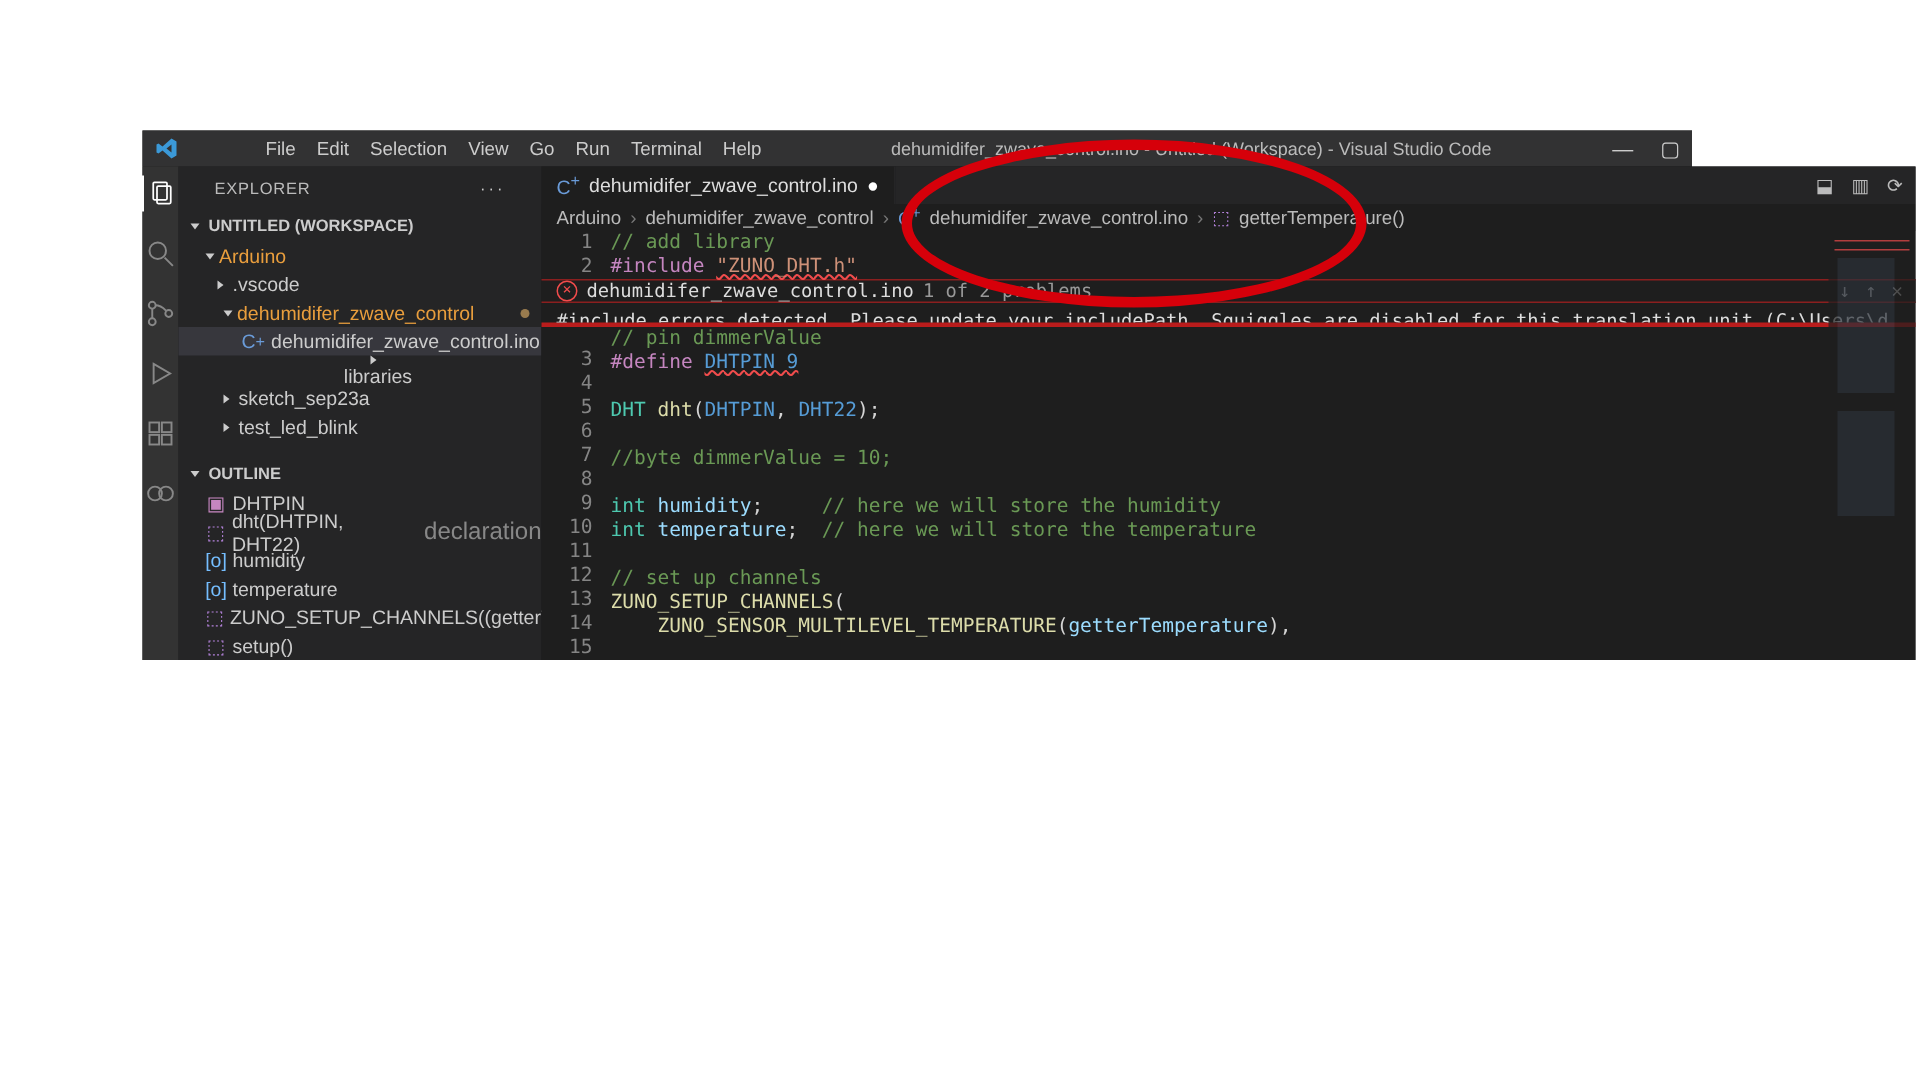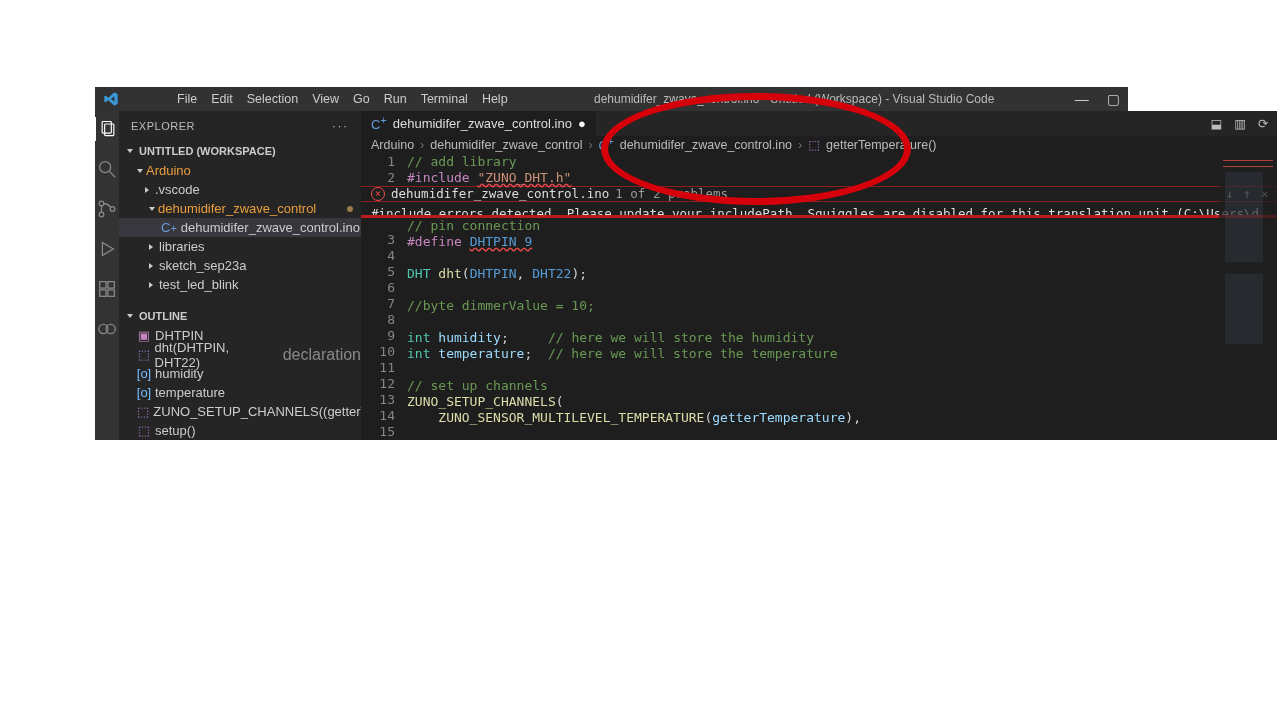--- a/index.html
+++ b/index.html
@@ -15,21 +15,21 @@
   .winctl { display:flex; gap:18px; color:#ccc; font-size:14px; }
 
   
   .body { display:flex; height:calc(100% - 24px); }
   .actbar { width:48px; background:#333333; display:flex; flex-direction:column; align-items:center; padding-top:6px; gap:16px; }
   .actbar .ico { width:24px; height:24px; display:flex; align-items:center; justify-content:center; color:#888; cursor:pointer; }
   .actbar .ico.active { color:#fff; border-left:2px solid #fff; margin-left:-2px; padding-left:2px; }
   .actbar svg { width:22px; height:22px; stroke:currentColor; fill:none; stroke-width:1.4; }
 
   .sidebar { width:242px; background:#252526; display:flex; flex-direction:column; }
-  .sbhead { height:30px; display:flex; align-items:center; justify-content:space-between; padding:0 12px; color:#bbb; font-size:11px; letter-spacing:.5px; }
+  .sbhead { height:30px; display:flex; align-items:center; justify-content:space-between; padding:0 24px; color:#bbb; font-size:11px; letter-spacing:.5px; }
   .sbhead .dots { color:#ccc; letter-spacing:2px; cursor:pointer; }
   .sect { font-size:11px; font-weight:600; color:#ccc; padding:4px 8px; display:flex; align-items:center; gap:4px; cursor:pointer; }
   .chev { display:inline-block; width:0;height:0; border-left:3px solid transparent; border-right:3px solid transparent; border-top:4px solid #ccc; margin-right:2px; }
   .chev.r { border-top:3px solid transparent; border-bottom:3px solid transparent; border-left:4px solid #ccc; margin-right:2px; }
 
   .treerow { height:19px; display:flex; align-items:center; font-size:13px; color:#ccc; cursor:pointer; padding-right:6px; }
   .treerow.sel { background:#37373d; }
   .treerow .chev, .treerow .chev\.r { margin-right:3px; }
   .treerow .ficon { width:16px; height:16px; margin-right:4px; display:inline-flex; align-items:center; justify-content:center; }
   .folder-orange { color:#e99e3d; }
@@ -173,21 +173,21 @@
             <span class="chev"></span>
             <span class="folder-orange">dehumidifer_zwave_control</span>
             <span class="dotmod"></span>
           </div>
           <div class="treerow sel" style="padding-left: 42px;">
             <span style="width:8px;display:inline-block"></span>
             <span class="ficon file-cpp">C<sup>+</sup></span>
             <span class="">dehumidifer_zwave_control.ino</span>
             <span class="dotmod"></span>
           </div>
-          <div class="treerow" style="padding-left: 30px;">
+          <div class="treerow" style="padding-left: 30px; flex-direction: column;">
             <span class="chev r"></span>
             <span class="">libraries</span>
           </div>
           <div class="treerow" style="padding-left: 30px;">
             <span class="chev r"></span>
             <span class="">sketch_sep23a</span>
           </div>
           <div class="treerow" style="padding-left: 30px;">
             <span class="chev r"></span>
             <span class="">test_led_blink</span>
@@ -273,21 +273,21 @@
             <div>12</div>
             <div>13</div>
             <div>14</div>
             <div>15</div>
           </div>
         <div class="code" id="code">
             <div><span class="tok-cm">// add library</span></div>
             <div><span class="tok-kw">#include</span> <span class="tok-str wavy">"ZUNO_DHT.h"</span></div>
             <div class="errstrip"><span class="ei">×</span><span>dehumidifer_zwave_control.ino</span><span class="ct">1 of 2 problems</span><span class="right"><span>↓</span><span>↑</span><span>✕</span></span></div>
             <div class="errmsg">#include errors detected. Please update your includePath. Squiggles are disabled for this translation unit (C:\Users\d…</div>
-            <div><span class="tok-cm">// pin connection</span></div>
+            <div><span class="tok-cm">// pin dimmerValue</span></div>
             <div><span class="tok-kw">#define</span> <span class="tok-mac wavy">DHTPIN 9</span></div>
             <div></div>
             <div><span class="tok-type">DHT</span> <span class="tok-fn">dht</span>(<span class="tok-mac">DHTPIN</span>, <span class="tok-mac">DHT22</span>);</div>
             <div></div>
             <div><span class="tok-cm">//byte dimmerValue = 10;</span></div>
             <div></div>
             <div><span class="tok-type">int</span> <span class="tok-id">humidity</span>;     <span class="tok-cm">// here we will store the humidity</span></div>
             <div><span class="tok-type">int</span> <span class="tok-id">temperature</span>;  <span class="tok-cm">// here we will store the temperature</span></div>
             <div></div>
             <div><span class="tok-cm">// set up channels</span></div>

